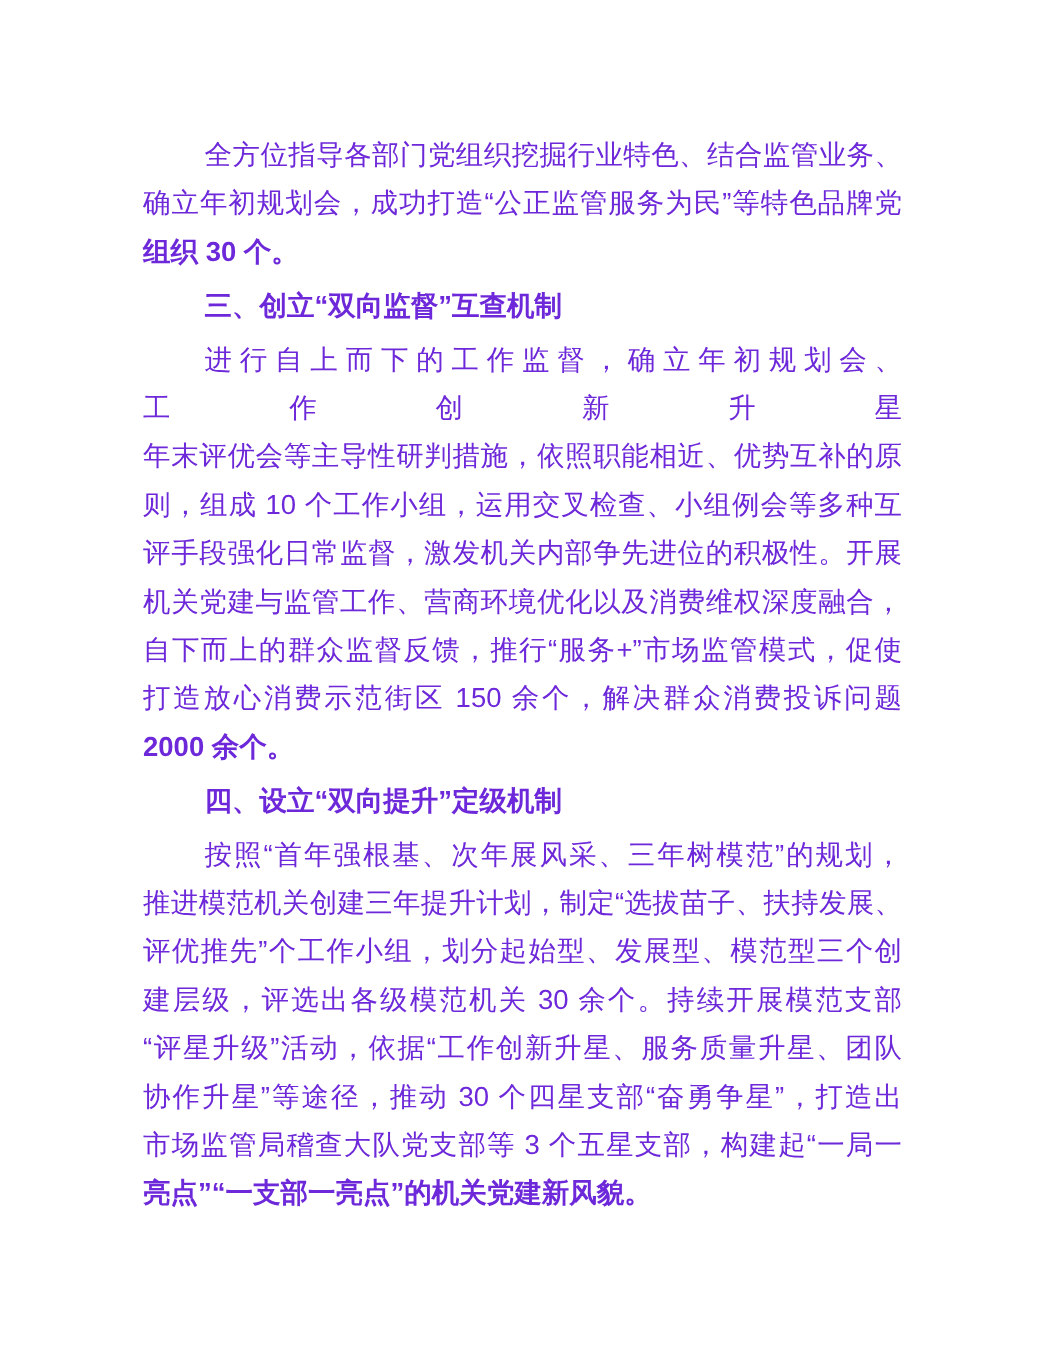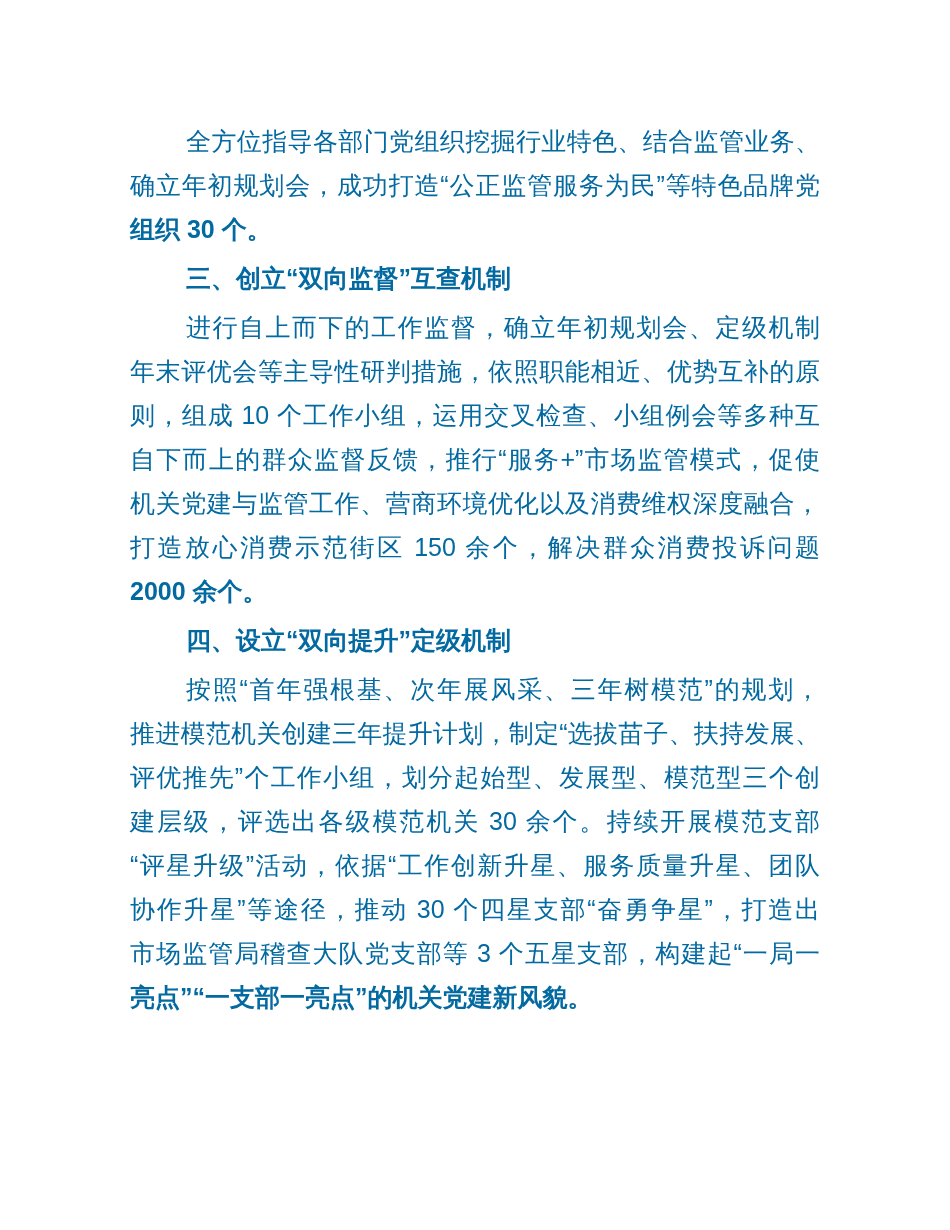--- a/index.html
+++ b/index.html
@@ -5,21 +5,21 @@
   html, body {
     margin: 0;
     padding: 0;
     background: #ffffff;
   }
   .page {
     position: relative;
     width: 950px;
     height: 1230px;
     background: #ffffff;
-    color: #0369a1;
+    color: #6d28d9;
     overflow: hidden;
     font-family: "Liberation Sans", sans-serif;
     font-weight: 500;
     box-sizing: border-box;
     padding: 114px 130px 0 130px;
   }
   .content {
     width: 690px;
   }
   .block {
@@ -52,25 +52,26 @@
   <div class="content" id="doc-content">
       <div class="block paragraph">
         <div class="line first">全方位指导各部门党组织挖掘行业特色、结合监管业务、</div>
         <div class="line">确立年初规划会，成功打造“公正监管服务为民”等特色品牌党</div>
         <div class="line last">组织 30 个。</div>
       </div>
       <div class="block heading">
         <div class="line first last">三、创立“双向监督”互查机制</div>
       </div>
       <div class="block paragraph">
-        <div class="line first">进行自上而下的工作监督，确立年初规划会、定级机制</div>
+        <div class="line first">进行自上而下的工作监督，确立年初规划会、工作创新升星</div>
         <div class="line">年末评优会等主导性研判措施，依照职能相近、优势互补的原</div>
         <div class="line">则，组成 10 个工作小组，运用交叉检查、小组例会等多种互</div>
+        <div class="line">评手段强化日常监督，激发机关内部争先进位的积极性。开展</div>
+        <div class="line">机关党建与监管工作、营商环境优化以及消费维权深度融合，</div>
         <div class="line">自下而上的群众监督反馈，推行“服务+”市场监管模式，促使</div>
-        <div class="line">机关党建与监管工作、营商环境优化以及消费维权深度融合，</div>
         <div class="line">打造放心消费示范街区 150 余个，解决群众消费投诉问题</div>
         <div class="line last">2000 余个。</div>
       </div>
       <div class="block heading">
         <div class="line first last">四、设立“双向提升”定级机制</div>
       </div>
       <div class="block paragraph">
         <div class="line first">按照“首年强根基、次年展风采、三年树模范”的规划，</div>
         <div class="line">推进模范机关创建三年提升计划，制定“选拔苗子、扶持发展、</div>
         <div class="line">评优推先”个工作小组，划分起始型、发展型、模范型三个创</div>

